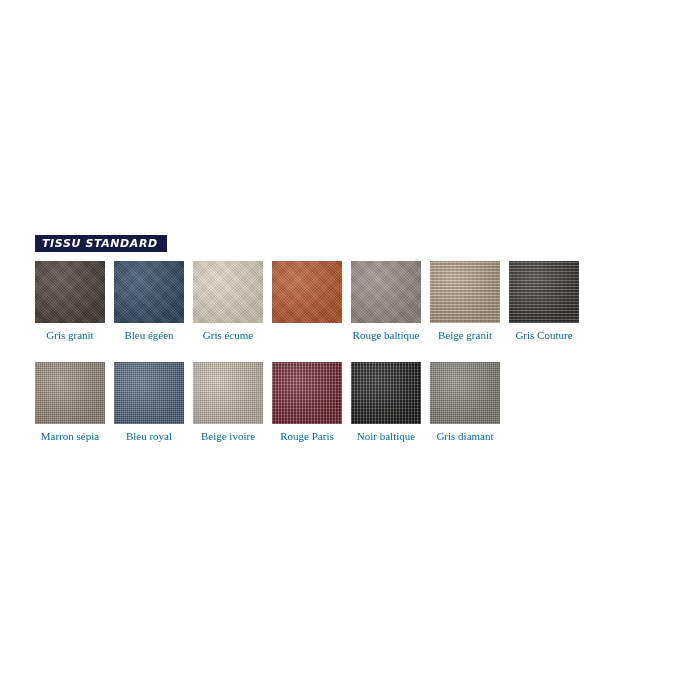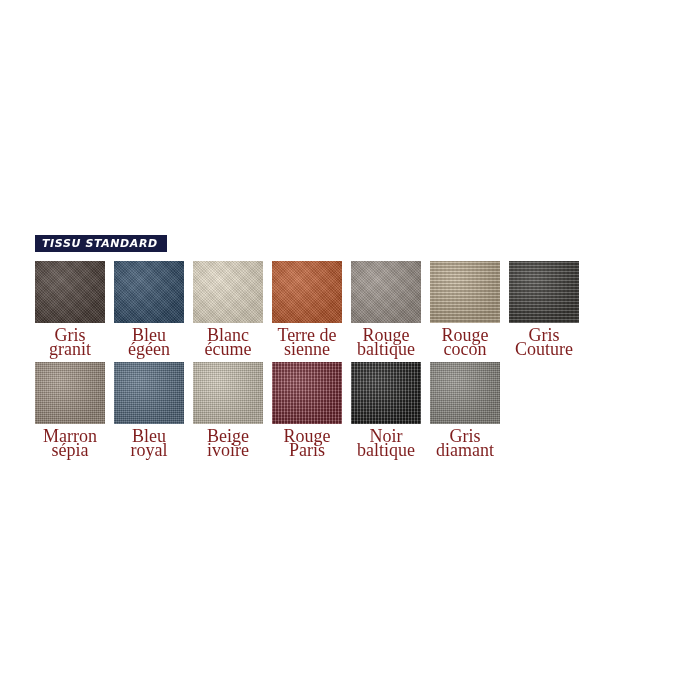--- a/index.html
+++ b/index.html
@@ -85,24 +85,23 @@
       repeating-linear-gradient(0deg, rgba(255,255,255,0.18) 0 1px, rgba(0,0,0,0.16) 1px 3px);
   }
   .tex.vignette {
     background-image:
       radial-gradient(ellipse at 35% 30%, rgba(255,255,255,0.14), rgba(0,0,0,0.12) 75%);
   }
 
   .swatch-label {
     margin-top: 5px;
     font-family: "Liberation Serif", serif;
-    font-size: 18px;
+    font-size: 11px;
     line-height: 14px;
-    color: #7f1d1d;
-    text-align: center;
+    color: #0369a1;
     white-space: normal;
   }
 </style>
 </head>
 <body>
 
 <div id="page">
 
   <div class="section" id="section-standard">
     <div class="banner">TISSU STANDARD</div>
@@ -119,42 +118,41 @@
             <div class="tex grain"></div>
             <div class="tex vignette"></div>
           </div>
           <div class="swatch-label">Bleu égéen</div>
         </div>
         <div class="swatch-cell">
           <div class="swatch" style="background: rgb(231, 221, 200);">
             <div class="tex grain"></div>
             <div class="tex vignette"></div>
           </div>
-          <div class="swatch-label">Blanc écume</div>
+          <div class="swatch-label">Gris écume</div>
         </div>
         <div class="swatch-cell">
           <div class="swatch" style="background: rgb(192, 89, 43);">
             <div class="tex grain"></div>
             <div class="tex vignette"></div>
           </div>
-          <div class="swatch-label">Terre de sienne</div>
         </div>
         <div class="swatch-cell">
           <div class="swatch" style="background: rgb(155, 145, 137);">
             <div class="tex grain"></div>
             <div class="tex vignette"></div>
           </div>
           <div class="swatch-label">Rouge baltique</div>
         </div>
         <div class="swatch-cell">
           <div class="swatch" style="background: rgb(195, 177, 147);">
             <div class="tex lined"></div>
             <div class="tex vignette"></div>
           </div>
-          <div class="swatch-label">Rouge cocon</div>
+          <div class="swatch-label">Beige granit</div>
         </div>
         <div class="swatch-cell">
           <div class="swatch" style="background: rgb(65, 63, 59);">
             <div class="tex lined"></div>
             <div class="tex vignette"></div>
           </div>
           <div class="swatch-label">Gris Couture</div>
         </div>
       </div>
   </div>

